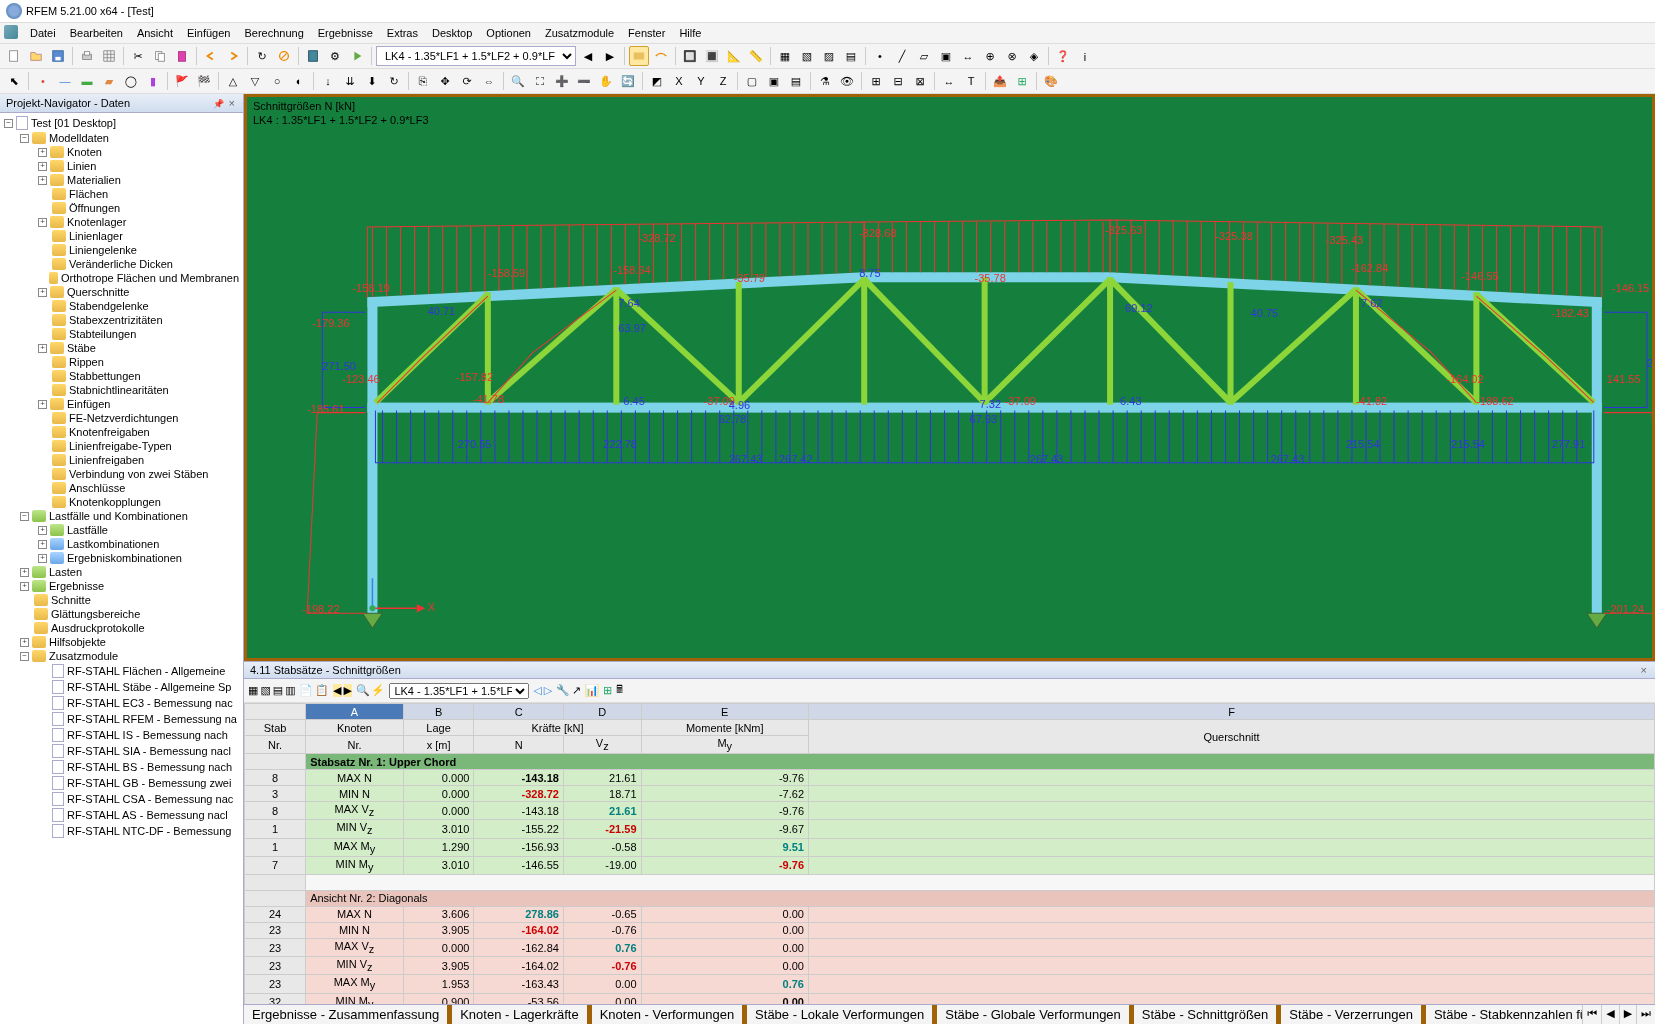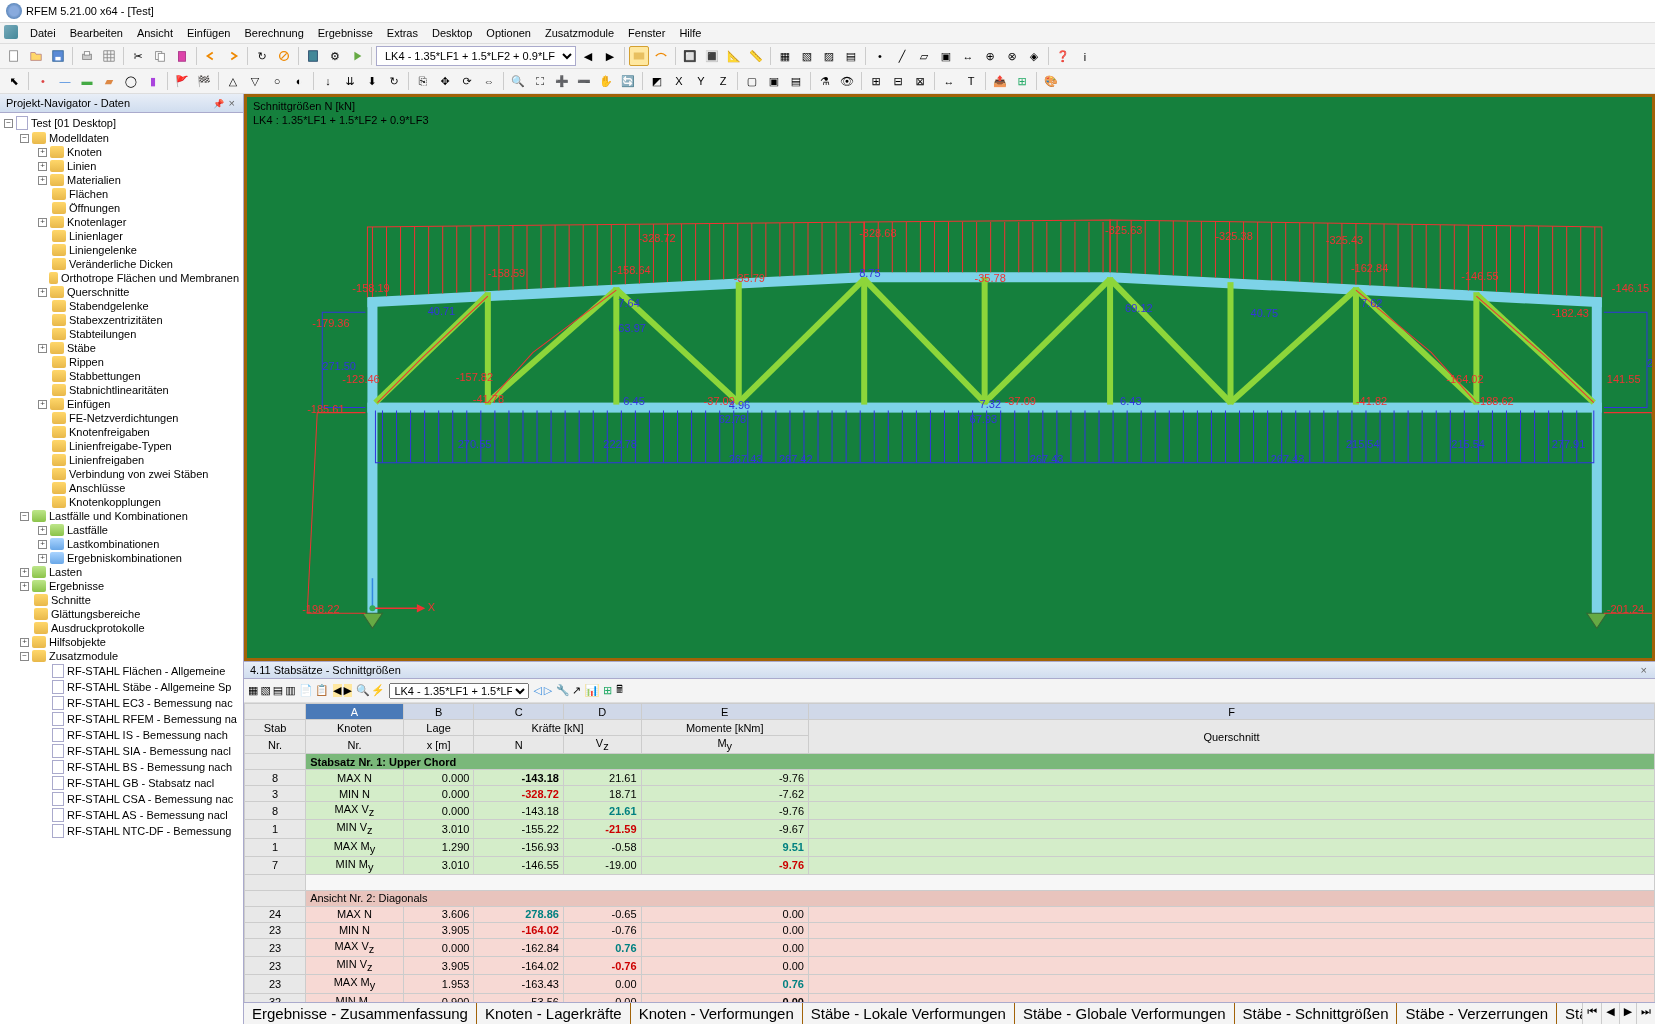--- a/index.html
+++ b/index.html
@@ -42,21 +42,21 @@
 .row-stabsatz td { background: #7ab87a; color: #000; font-weight: bold; text-align: left; }
 .row-green td { background: #d4edc9; }
 .row-pink td { background: #f7d9d4; }
 .row-pink .stabsatz-sub { background: #e8c4bd; text-align: left; font-weight: normal; }
 td.val-bold { font-weight: bold; }
 td.val-red { color: #c00; }
 td.val-teal { color: #008080; }
 td.left { text-align: left; }
 td.center { text-align: center; }
 .tabs-bottom { display: flex; border-top: 1px solid #aac; background: #f4f4f4; overflow: hidden; }
-.tabs-bottom .tab { padding: 2px 8px; border-right: 1px solid #a16207; font-size: 15px; white-space: nowrap; cursor: default; }
+.tabs-bottom .tab { padding: 2px 8px; border-right: 5px solid #a16207; font-size: 13px; white-space: nowrap; cursor: default; }
 .nav-arrows { display: flex; margin-left: auto; }
 .nav-arrows span { padding: 2px 4px; border-left: 1px solid #ccc; cursor: default; }
 .pin-icon { width: 10px; height: 10px; display: inline-block; }
 .pin-icon::before { content: "📌"; font-size: 9px; }
 .close-x { font-family: Arial; font-size: 11px; color: #666; cursor: default; padding: 0 2px; }
 </style>
 </head>
 <body>
 
 <div class="title-bar">
@@ -493,21 +493,21 @@
             <span>RF-STAHL SIA - Bemessung nacl</span>
           </div>
           <div class="tree-item tree-indent2">
             <span style="width:11px;display:inline-block"></span>
             <span class="doc-icon"></span>
             <span>RF-STAHL BS - Bemessung nach</span>
           </div>
           <div class="tree-item tree-indent2">
             <span style="width:11px;display:inline-block"></span>
             <span class="doc-icon"></span>
-            <span>RF-STAHL GB - Stabsatz nacl</span>
+            <span>RF-STAHL GB - Bemessung zwei</span>
           </div>
           <div class="tree-item tree-indent2">
             <span style="width:11px;display:inline-block"></span>
             <span class="doc-icon"></span>
             <span>RF-STAHL CSA - Bemessung nac</span>
           </div>
           <div class="tree-item tree-indent2">
             <span style="width:11px;display:inline-block"></span>
             <span class="doc-icon"></span>
             <span>RF-STAHL AS - Bemessung nacl</span>

